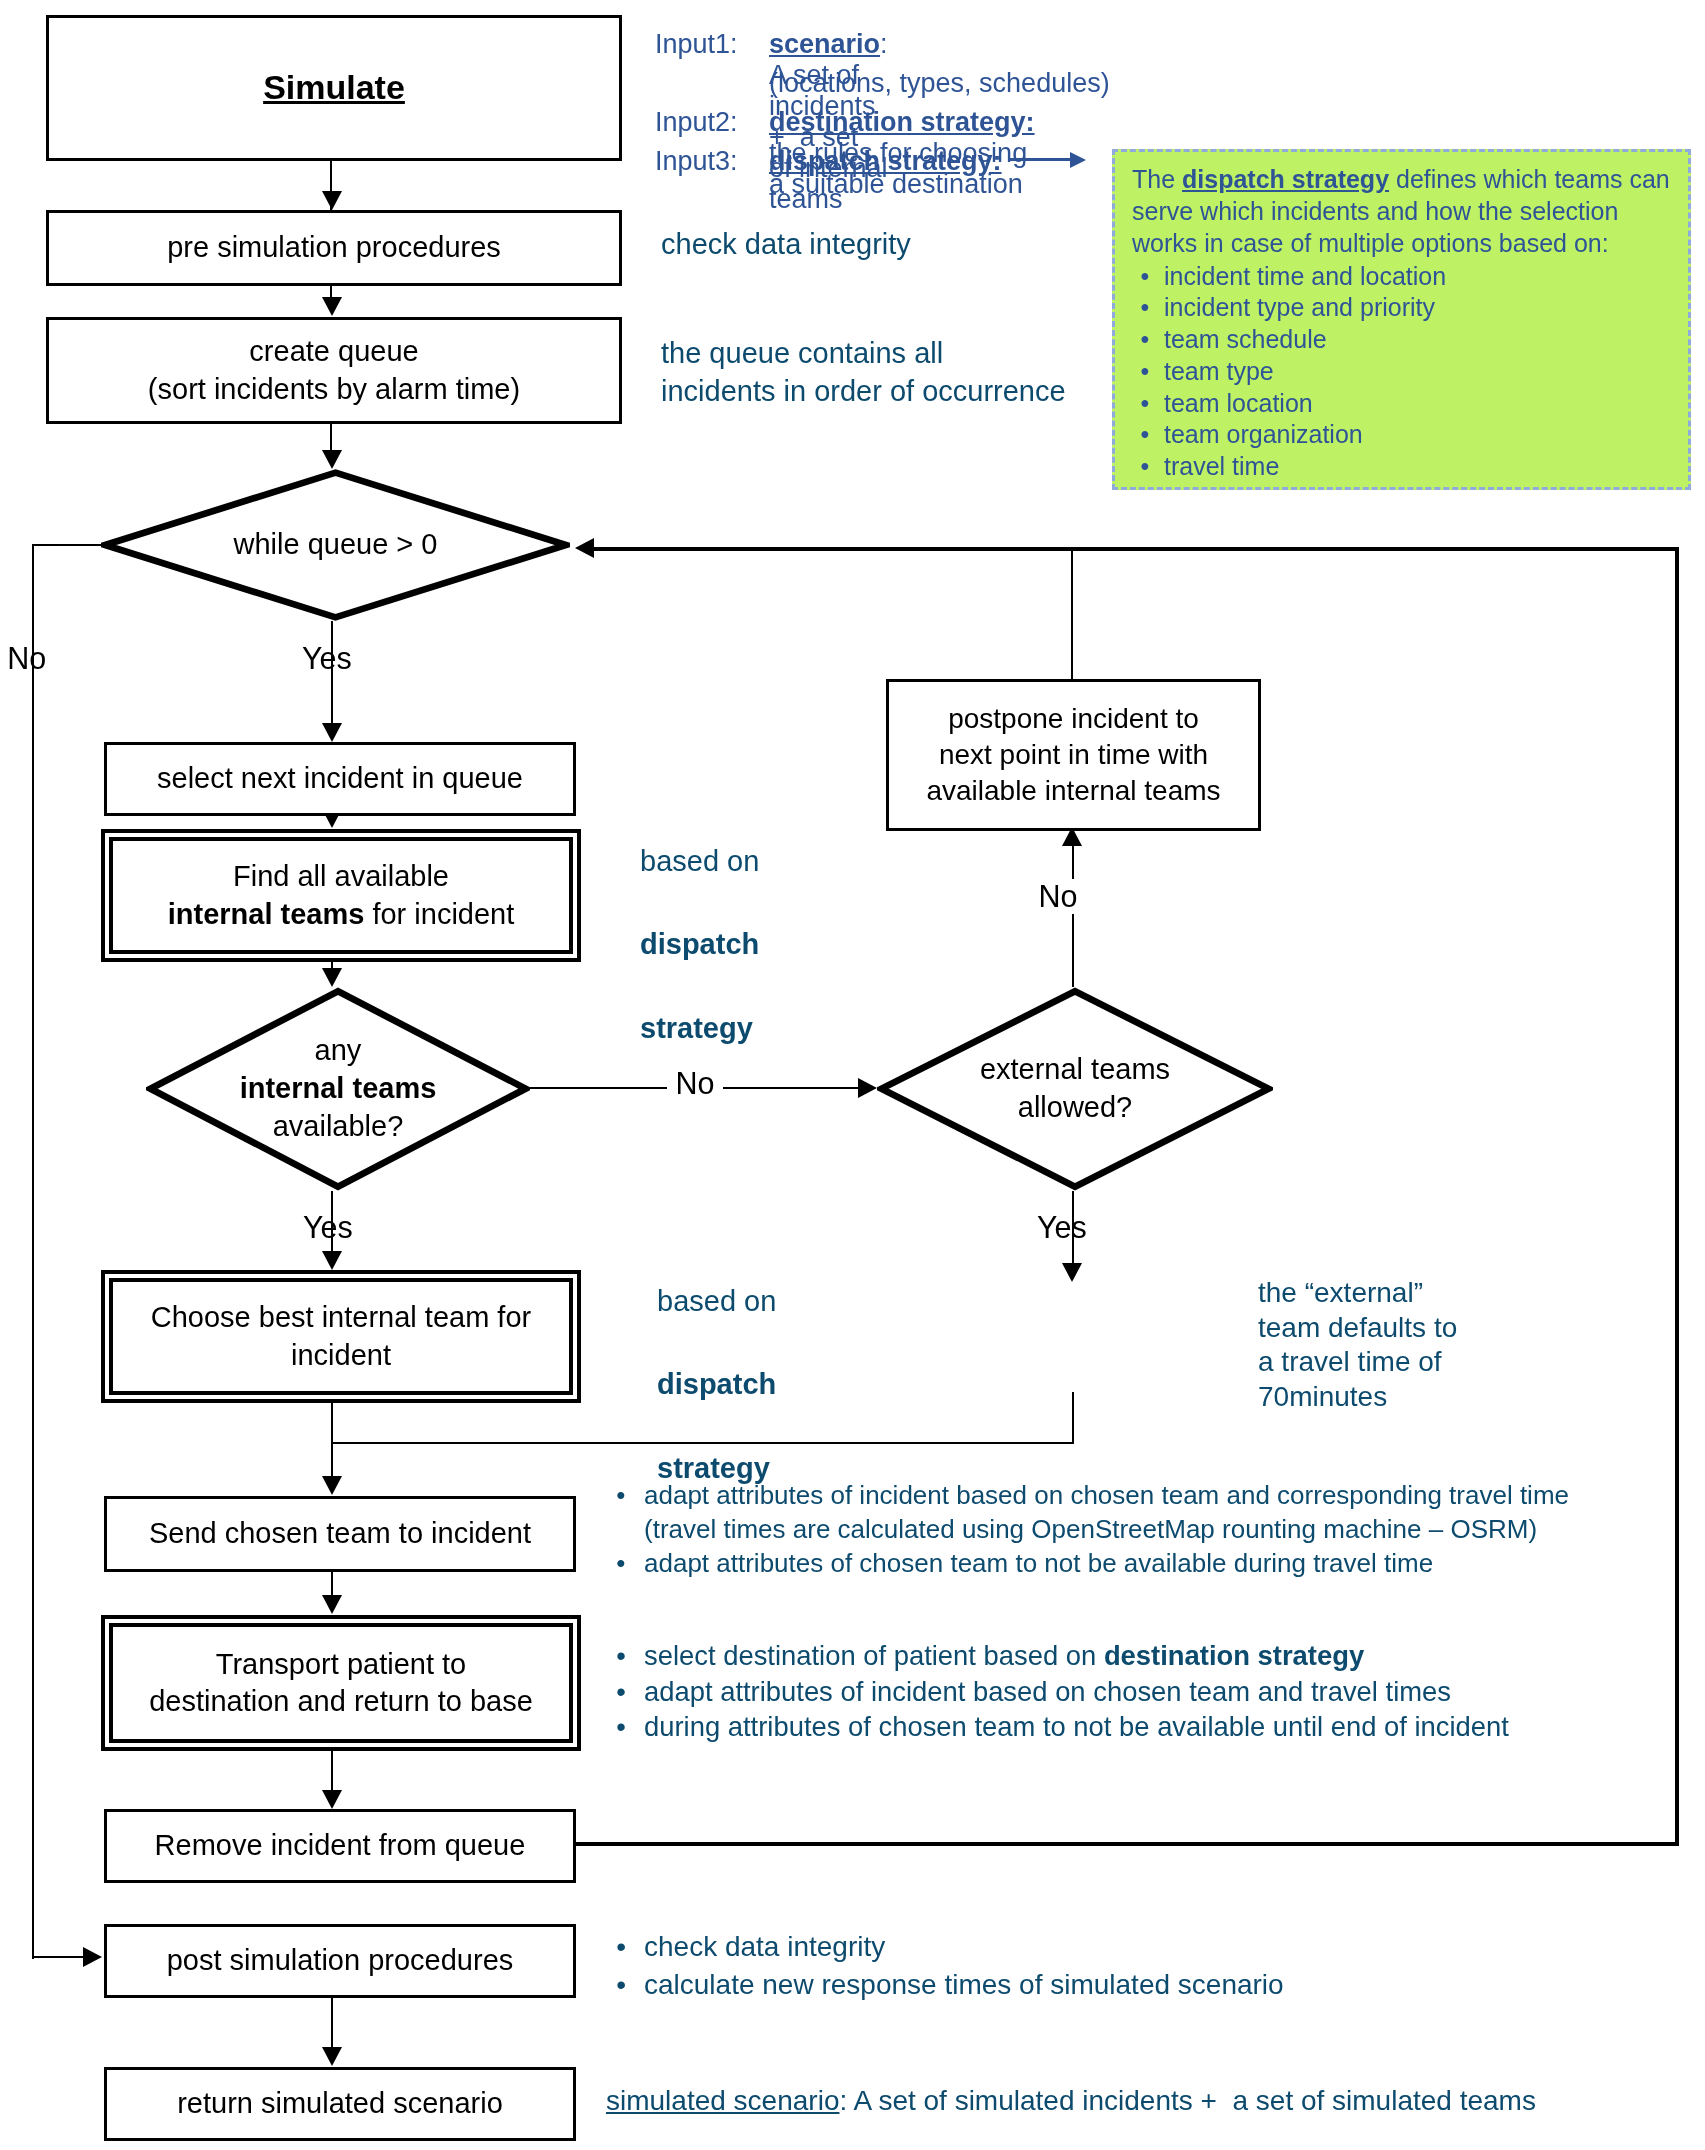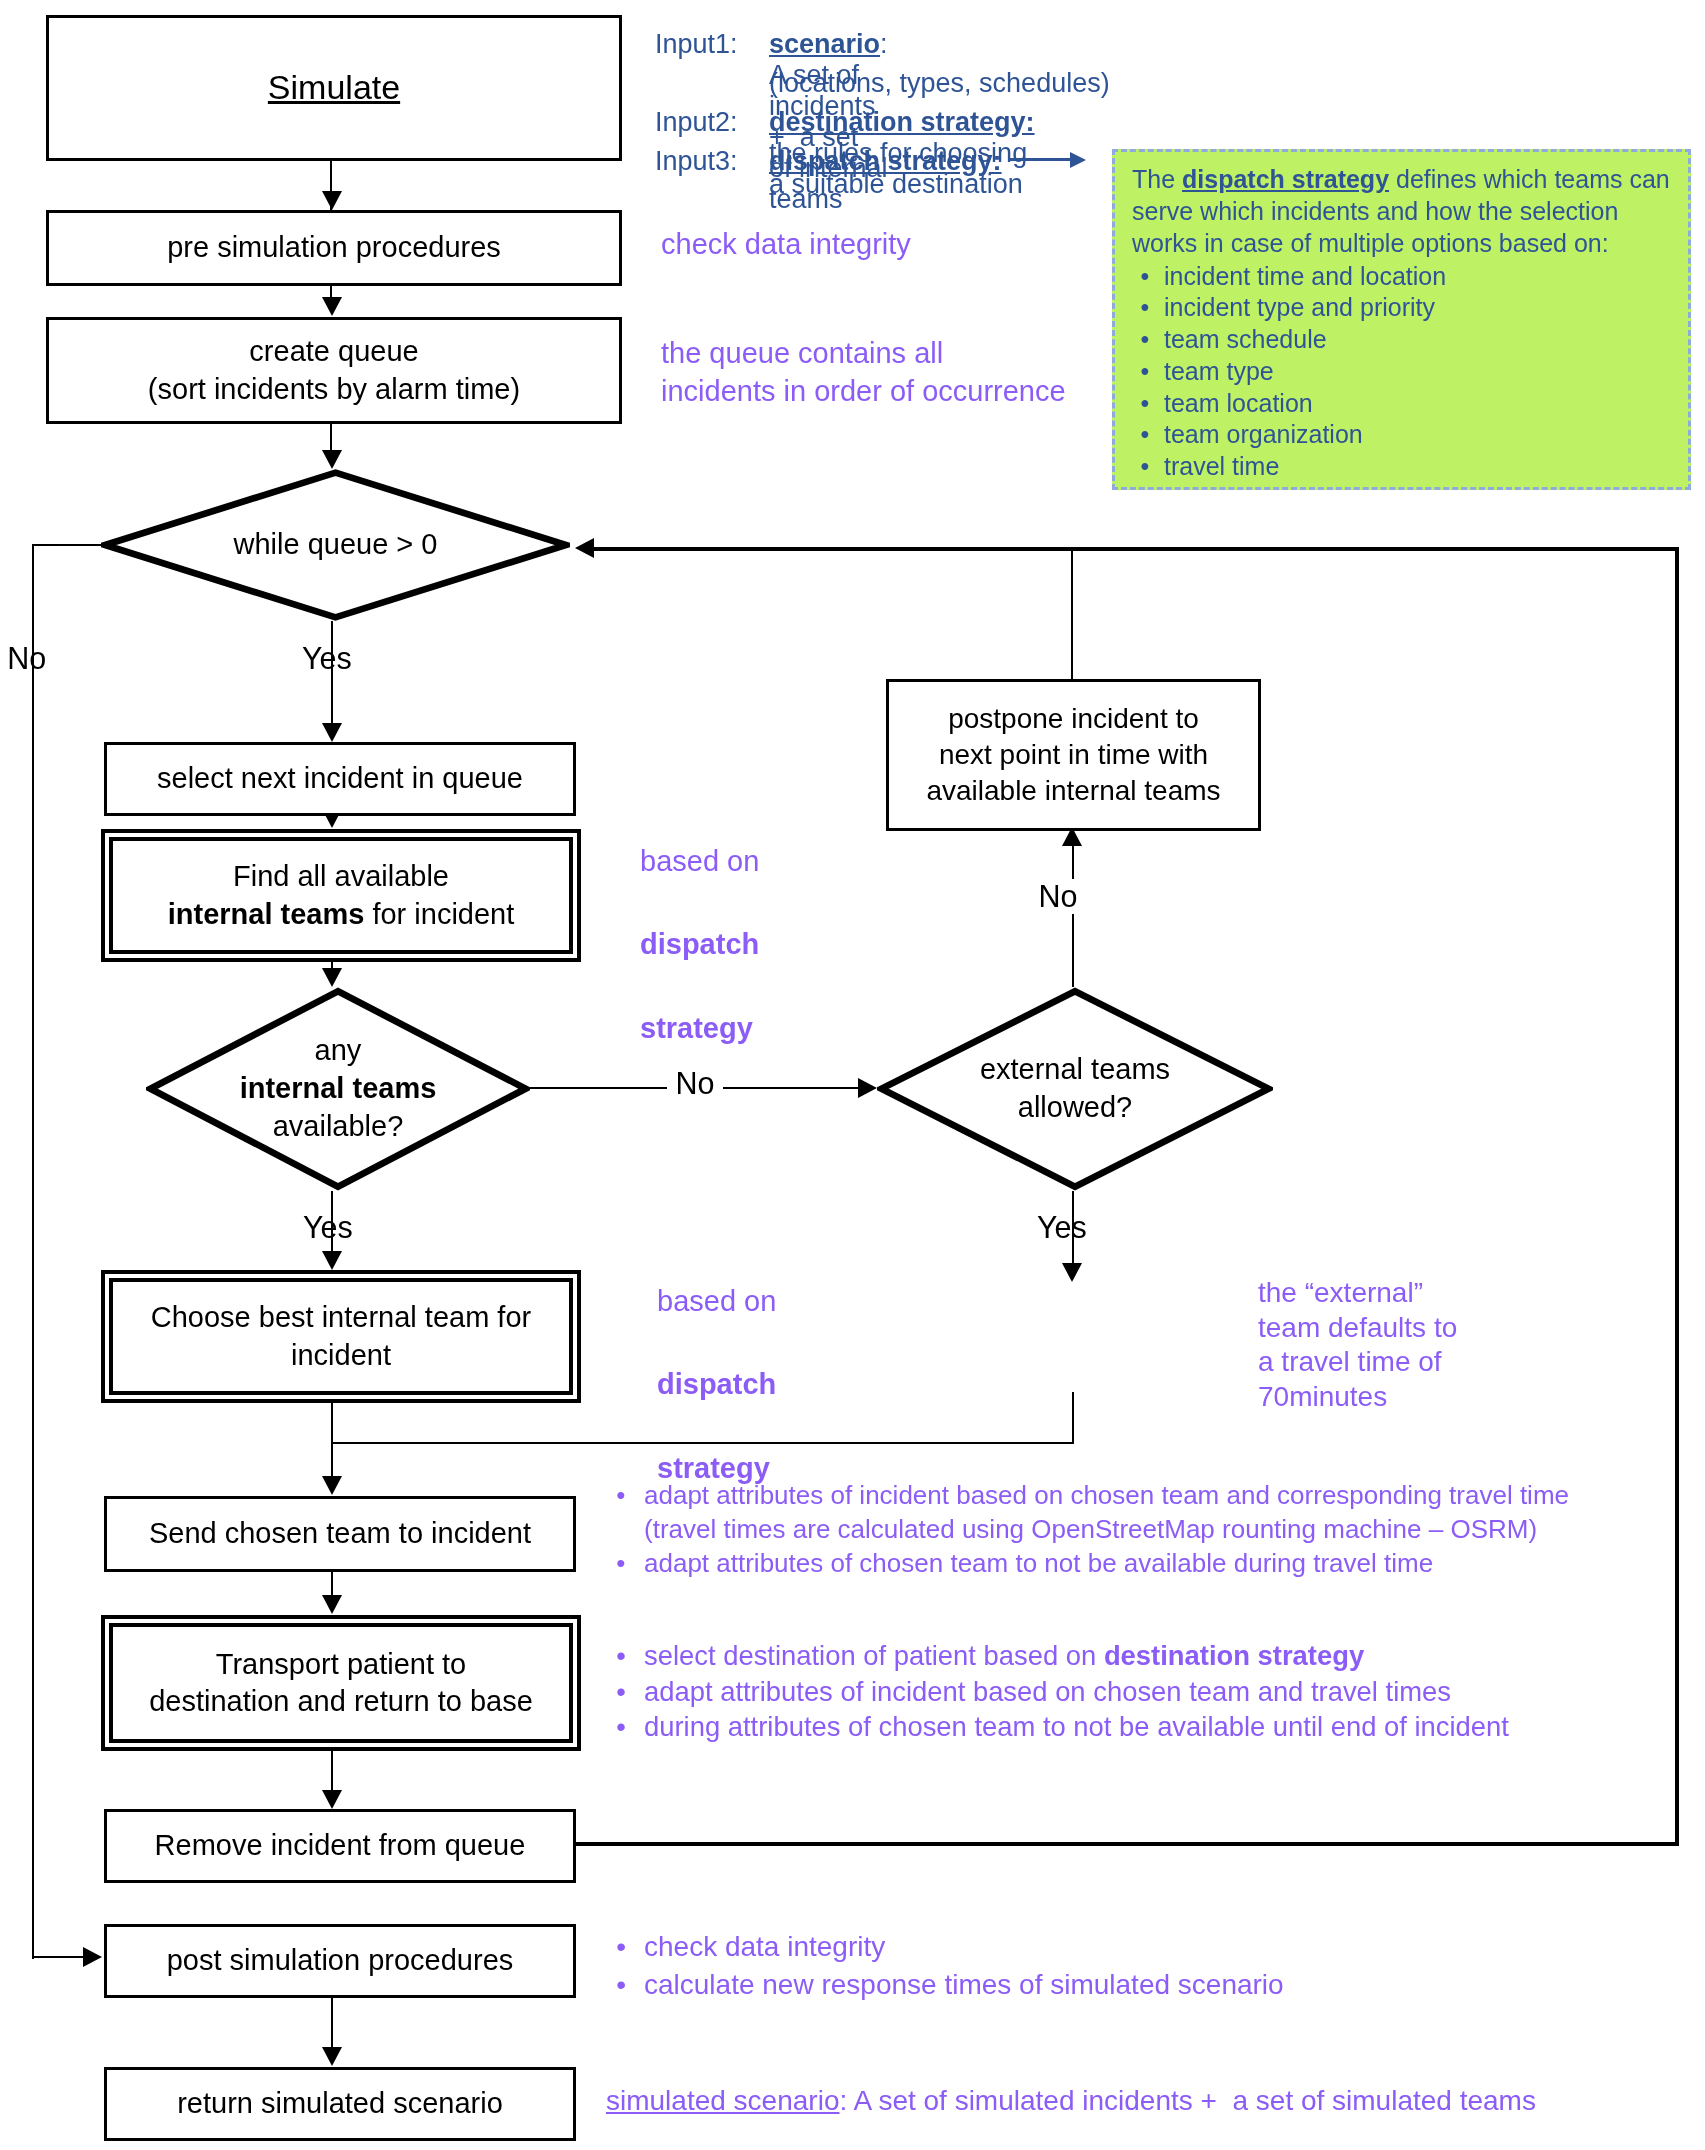--- a/index.html
+++ b/index.html
@@ -4,37 +4,37 @@
 <style>
   html,body{margin:0;padding:0;background:#fff;}
   #canvas{position:relative;width:1705px;height:2151px;background:#fff;
           font-family:"Liberation Sans",sans-serif;color:#000;overflow:hidden;}
   
   .box{position:absolute;background:#fff;border:3.7px solid #000;
        display:flex;flex-direction:column;align-items:center;justify-content:center;
        text-align:center;font-size:29px;line-height:1.28;z-index:3;}
   .box.double{border-width:4.3px;}
   .box.double::before{content:"";position:absolute;inset:4.3px;border:4.3px solid #000;pointer-events:none;}
-  .box .ttl{font-weight:normal;font-size:34px;text-decoration:underline;}
+  .box .ttl{font-weight:bold;font-size:34px;text-decoration:underline;}
   
   .dsvg{position:absolute;z-index:2;}
   .dlabel{position:absolute;display:flex;flex-direction:column;align-items:center;justify-content:center;
           text-align:left;font-size:29px;line-height:1.3;z-index:3;}
   
   .line{position:absolute;background:#000;z-index:1;}
   .arr{position:absolute;width:0;height:0;z-index:2;}
   .arr.down{border-left:10.4px solid transparent;border-right:10.4px solid transparent;border-top:19.5px solid #000;}
   .arr.up{border-left:10.4px solid transparent;border-right:10.4px solid transparent;border-bottom:19.5px solid #000;}
   .arr.left{border-top:10.4px solid transparent;border-bottom:10.4px solid transparent;border-right:19.5px solid #000;}
   .arr.right{border-top:10.4px solid transparent;border-bottom:10.4px solid transparent;border-left:19.5px solid #000;}
   .arr.bright{border-top:8.5px solid transparent;border-bottom:8.5px solid transparent;border-left:16px solid #2f5496;}
   
   .elabel{position:absolute;font-size:30.5px;color:#000;z-index:4;}
   .wbg{background:#fff;padding:0 8.5px;}
-  .note{position:absolute;color:#8b5cf6;font-size:28px;line-height:1.24;z-index:4;}
+  .note{position:absolute;color:#0c4a6e;font-size:28px;line-height:1.24;z-index:4;}
   .note .b{font-weight:bold;margin-top:48px;}
   .blist .bi{position:relative;padding-left:35px;}
   .blist .bi::before{content:"\2022";position:absolute;left:7.3px;}
   .blist .cont{padding-left:35px;}
   .inputs{position:absolute;z-index:4;color:#2f5496;font-size:27px;}
   .inrow{position:absolute;white-space:nowrap;}
   .term{font-weight:bold;text-decoration:underline;}
   .keepsp{white-space:pre-wrap;}
   .dashedbox{position:absolute;border:3px dashed #8faadc;color:#2f5496;
              font-size:25px;line-height:1.27;padding:12.2px 17px;z-index:4;background:#bef264;}

